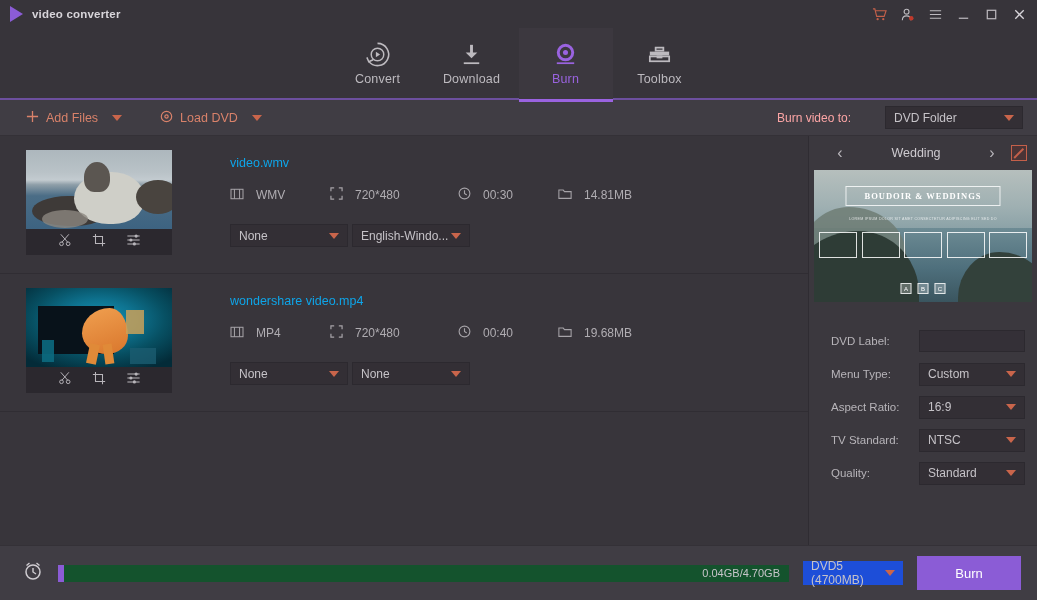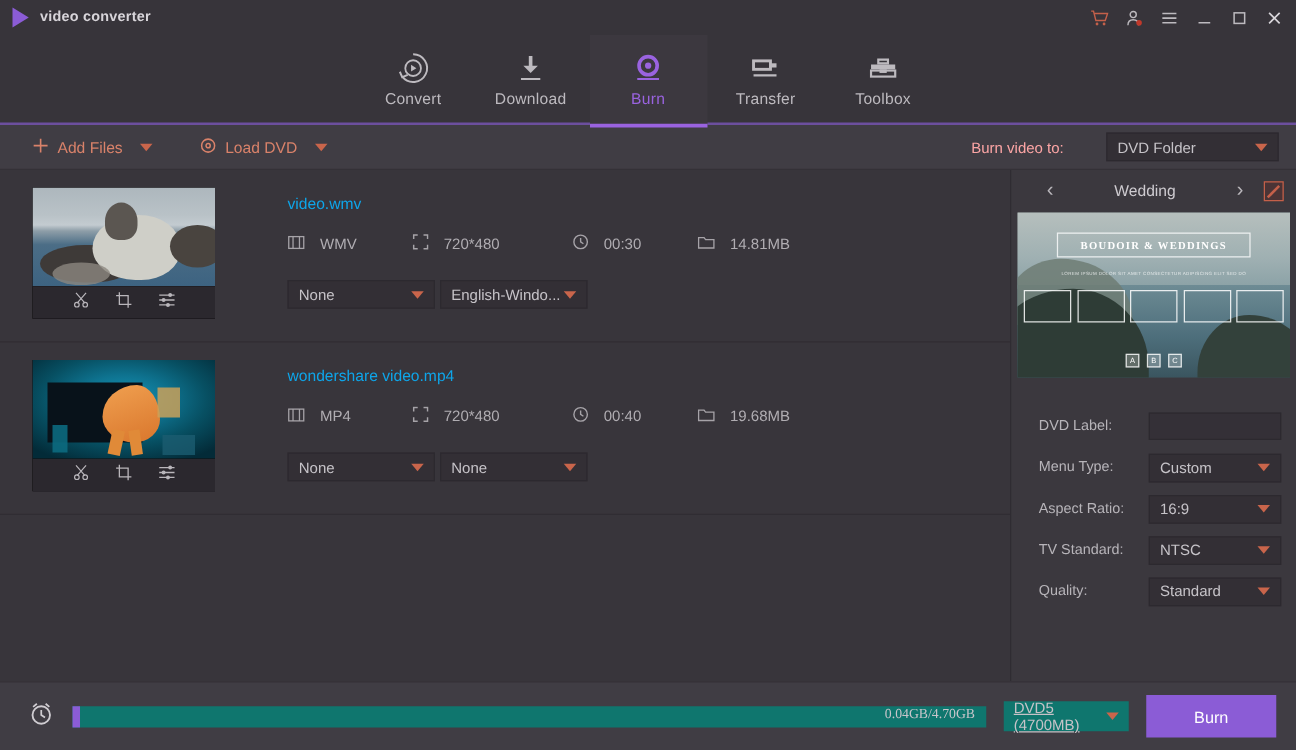--- a/index.html
+++ b/index.html
@@ -156,27 +156,26 @@
   .set-field { flex: 1 1 auto; height: 22px; }
   .dvd-input { background: #343037; border: 1px solid #2c292f; height: 22px; width: 100%; cursor: text; }
 
   
   .bottom {
     height: 55px; flex: 0 0 55px; background: #403d44; border-top: 1px solid #343137;
     display: flex; align-items: center; padding: 0 16px 0 22px; gap: 14px;
   }
   .clock-ico { flex: 0 0 22px; cursor: pointer; }
   .progress {
-    flex: 1 1 auto; height: 17px; background: #0f766e; position: relative; display: flex; align-items: flex-start;
+    flex: 1 1 auto; height: 17px; background: #14532d; position: relative; display: flex; align-items: center;
     cursor: pointer;
-    font-family: Liberation Serif, serif;
   }
   .prog-fill { width: 6px; height: 100%; background: #8b5cd6; }
   .prog-text { position: absolute; right: 9px; font-size: 11px; color: #c8c5ca; }
-  .sel-dvd { width: 100px; height: 24px; background: #0f766e; border: none; text-decoration: underline; }
+  .sel-dvd { width: 100px; height: 24px; background: #1d4ed8; border: none; }
   .burn-btn {
     width: 104px; height: 34px; background: #8b5cd6; color: #fff; font-size: 13px;
     display: flex; align-items: center; justify-content: center; cursor: pointer; border: none;
     font-family: "Liberation Sans", sans-serif;
   }
 </style>
 </head>
 <body>
 
 <div class="app">
@@ -248,30 +247,20 @@
     </div>
     <div class="nav-item active">
       <span class="nav-ico">
         <svg width="29" height="29" viewBox="0 0 30 30">
             <circle cx="15" cy="13" r="7.5" fill="none" stroke="#9a63e0" stroke-width="3"></circle>
             <circle cx="15" cy="13" r="2.6" fill="#9a63e0"></circle>
             <path d="M6 24h18" stroke="#9a63e0" stroke-width="1.8"></path>
           </svg>
       </span>
       <span class="nav-label">Burn</span>
-    </div>
-    <div class="nav-item">
-      <span class="nav-ico">
-        <svg width="29" height="29" viewBox="0 0 30 30">
-            <rect x="5" y="9" width="14" height="7" fill="none" stroke="#bdbabf" stroke-width="2.4"></rect>
-            <rect x="18" y="11" width="6" height="3.5" fill="#bdbabf"></rect>
-            <path d="M5 21h19" stroke="#bdbabf" stroke-width="2"></path>
-          </svg>
-      </span>
-      <span class="nav-label">Transfer</span>
     </div>
     <div class="nav-item">
       <span class="nav-ico">
         <svg width="29" height="29" viewBox="0 0 30 30">
             <path d="M11 8h8v3h-8z" fill="none" stroke="#bdbabf" stroke-width="1.8"></path>
             <rect x="5" y="12" width="20" height="4" fill="#bdbabf"></rect>
             <rect x="5" y="17" width="20" height="5" fill="none" stroke="#bdbabf" stroke-width="1.8"></rect>
             <rect x="12" y="16" width="6" height="3" fill="#bdbabf"></rect>
           </svg>
       </span>

